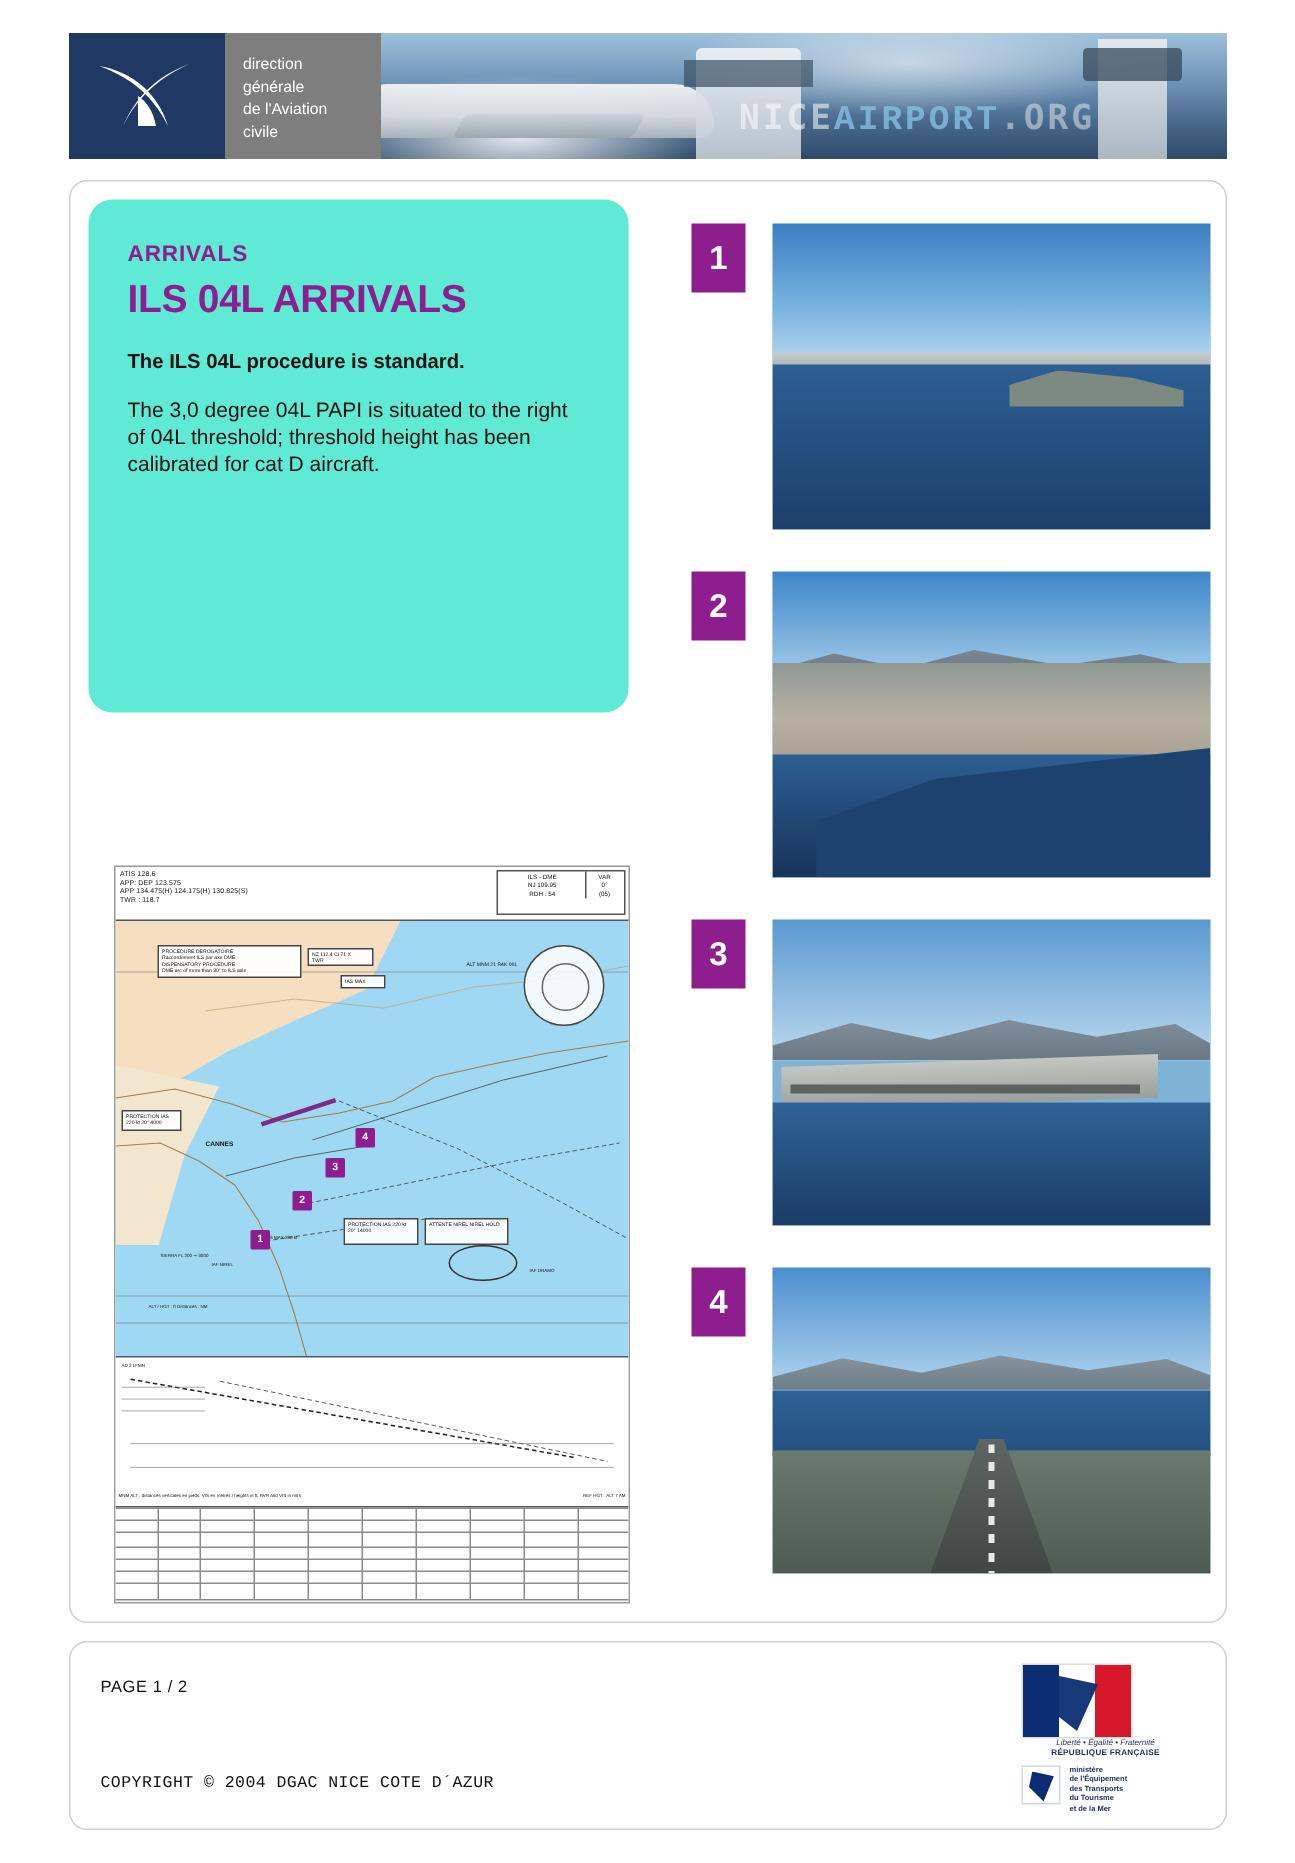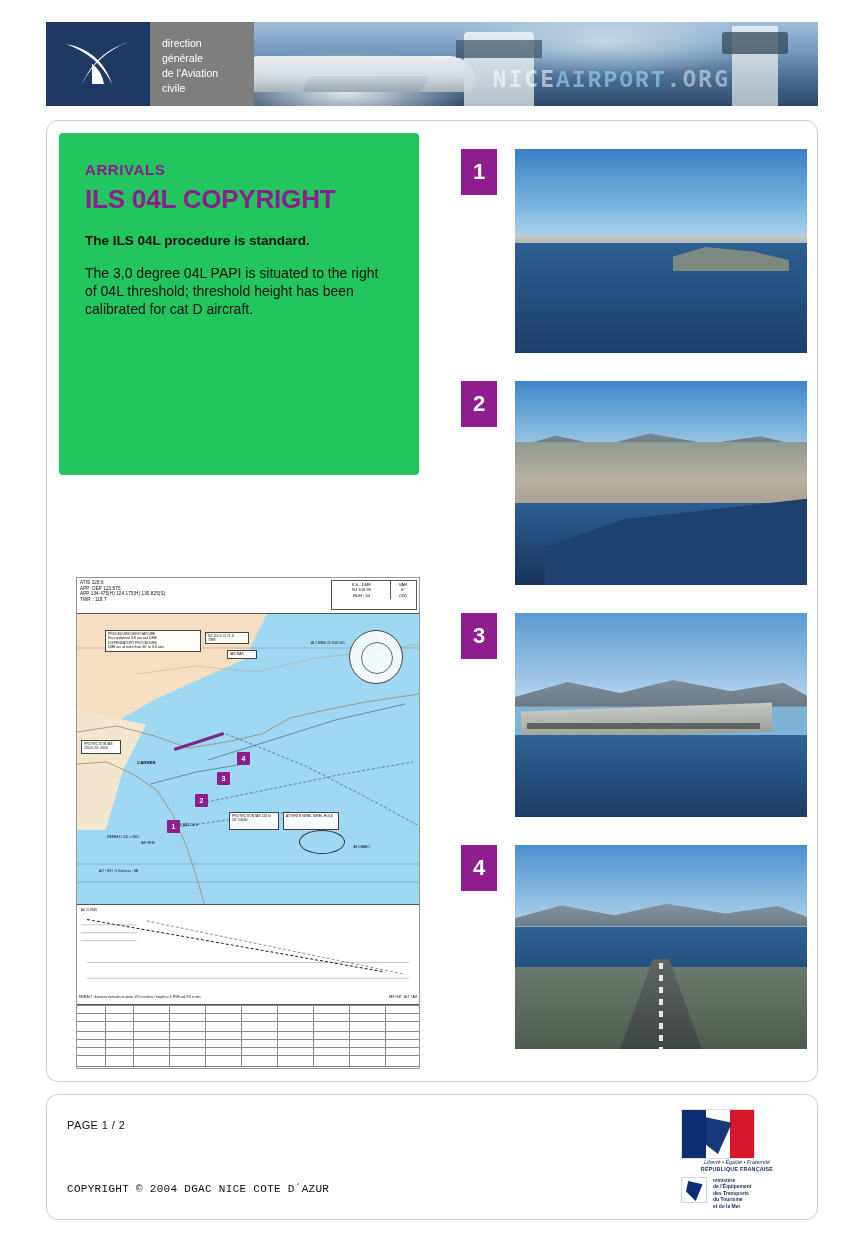--- a/index.html
+++ b/index.html
@@ -133,22 +133,22 @@
     border-radius: 12px;
   }
 
   
   .text-panel {
     position: absolute;
     left: 12px;
     top: 12px;
     width: 360px;
     height: 342px;
-    background: #22c55e;
-    border-radius: 4px;
+    background: #5eead4;
+    border-radius: 16px;
     padding: 28px 26px;
   }
   .eyebrow {
     color: #8e1d8e;
     font-size: 15px;
     font-weight: bold;
     letter-spacing: .6px;
     margin: 0 0 6px 0;
   }
   .title {
@@ -579,21 +579,21 @@
 
     <div class="site-title">
       <span class="t1">NICE</span><span class="t2">AIRPORT</span><span class="t3">.ORG</span>
     </div>
   </div>
 
   <div class="card">
 
     <div class="text-panel">
       <p class="eyebrow">ARRIVALS</p>
-      <h1 class="title">ILS 04L COPYRIGHT</h1>
+      <h1 class="title">ILS 04L ARRIVALS</h1>
       <p class="lede">The ILS 04L procedure is standard.</p>
       <p class="para">The 3,0 degree 04L PAPI is situated to the right of 04L threshold; threshold height has been calibrated for cat D aircraft.</p>
     </div>
 
     <div class="chart">
 
       <div class="chart-head">
         <span class="ln">ATIS  128.6</span>
         <span class="ln">APP: DEP 123.575</span>
         <span class="ln">APP  134.475(H) 124.175(H)  130.825(S)</span>

